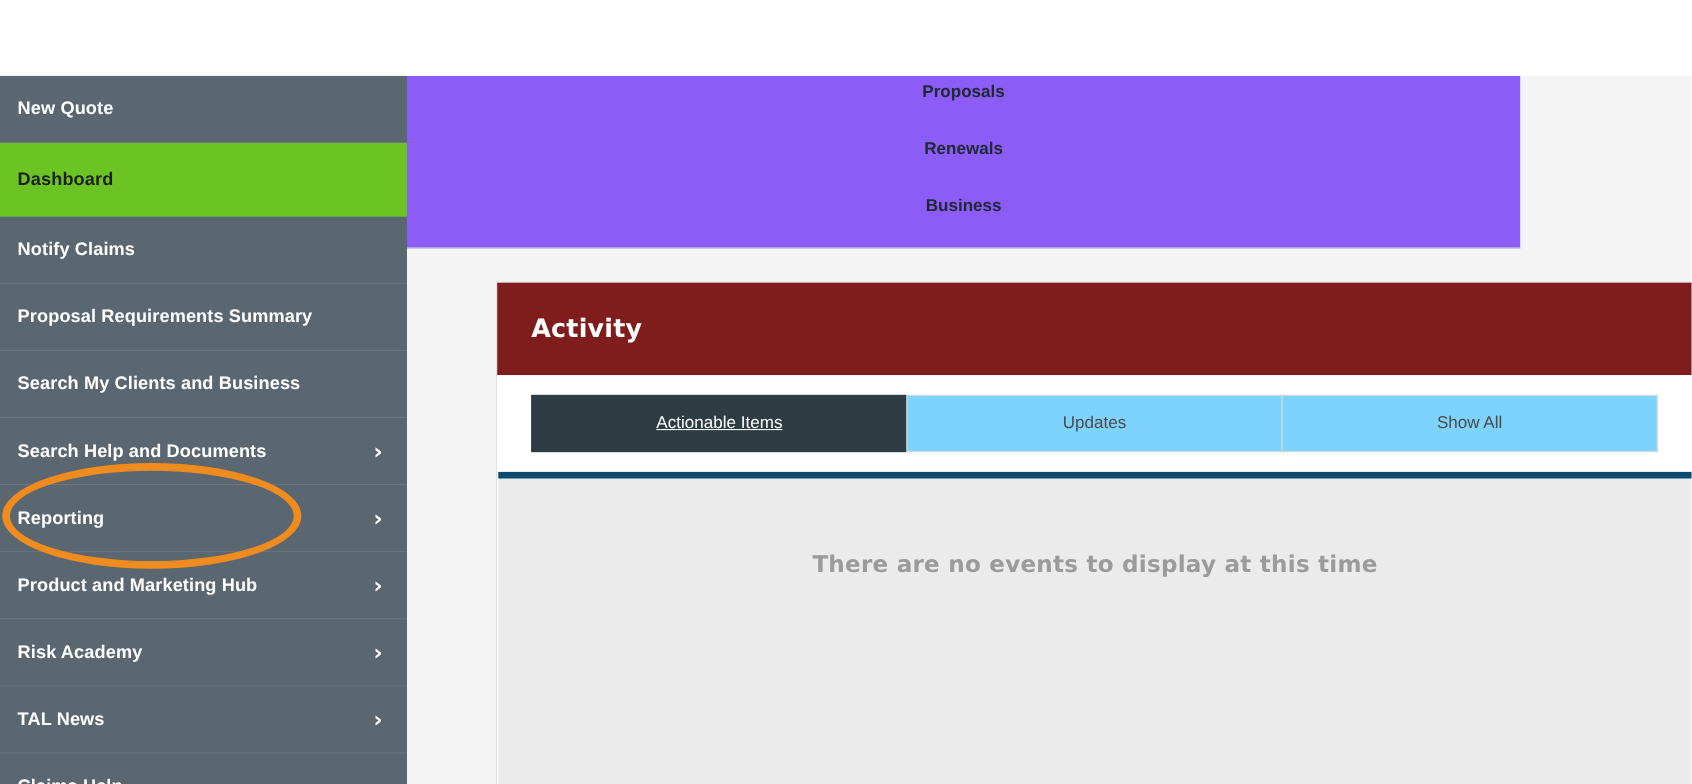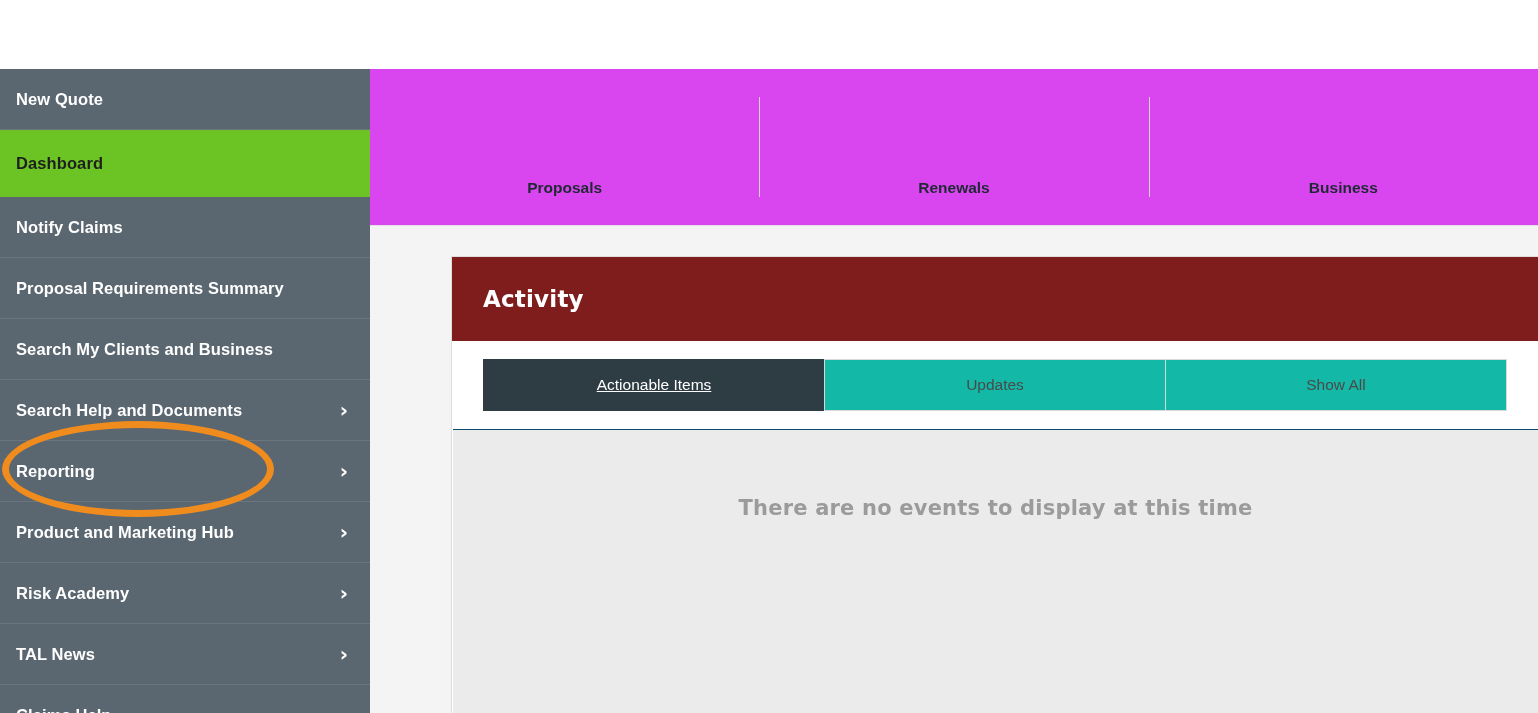--- a/index.html
+++ b/index.html
@@ -165,26 +165,27 @@
     height: 644px;
     background: #F4F4F4;
     overflow: hidden;
   }
 
   
   .stats {
     position: absolute;
     left: 0;
     top: 0;
-    width: 1168px;
+    width: 1012px;
     height: 157px;
-    background: #d946ef;
+    background: #8b5cf6;
     border-bottom: 1px solid #e3e3e3;
     box-sizing: border-box;
     display: flex;
+    flex-direction: column;
   }
   .stat {
     flex: 1;
     position: relative;
     display: flex;
     align-items: flex-end;
     justify-content: center;
     padding-bottom: 28px;
     box-sizing: border-box;
   }
@@ -242,38 +243,38 @@
   }
   .tab {
     width: 342px;
     height: 52px;
     box-sizing: border-box;
     display: flex;
     align-items: center;
     justify-content: center;
     font-size: 15.5px;
     color: #4a4a4a;
-    background: #14b8a6;
+    background: #7dd3fc;
     border: 1px solid #d9d9d9;
     margin-left: -1px;
   }
   .tab:first-child { margin-left: 0; text-decoration: underline; }
   .tab.active {
     background: #2E3C44;
     color: #ffffff;
     border-color: #2E3C44;
   }
   .empty-state {
     position: absolute;
     left: 1px;
     right: 0;
     top: 172px;
     bottom: 0;
     background: #EBEBEB;
-    border-top: 1px solid #0c4a6e;
+    border-top: 6px solid #0c4a6e;
     display: flex;
     justify-content: center;
     padding-top: 66px;
     box-sizing: border-box;
   }
   .empty-text {
     font-family: "DejaVu Sans", sans-serif;
     font-size: 21px;
     font-weight: bold;
     color: #9b9b9b;

